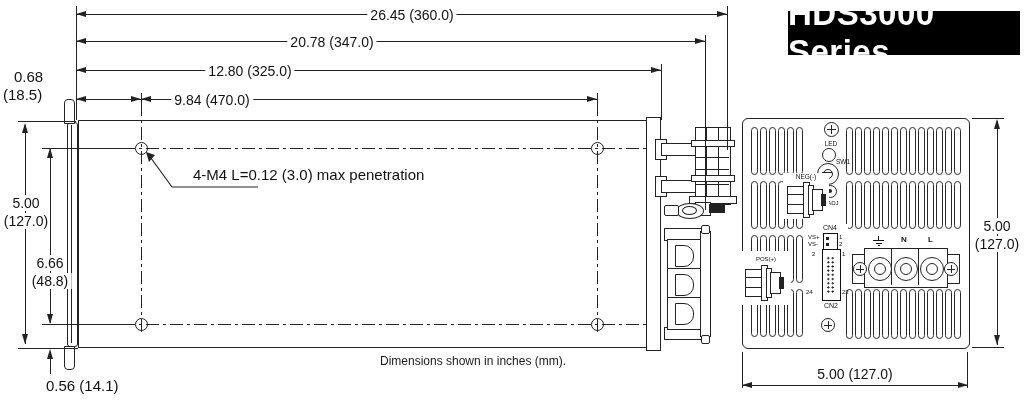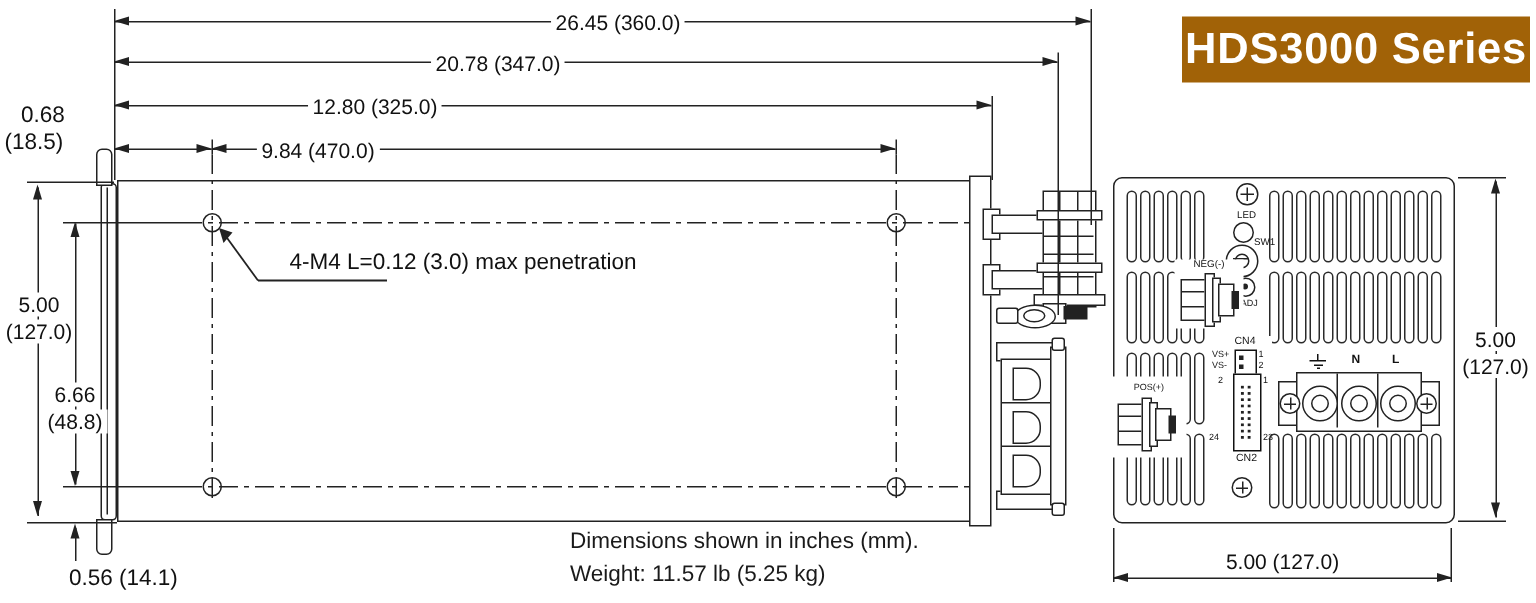--- a/index.html
+++ b/index.html
@@ -23,23 +23,23 @@
   .ah.l{border-width:3px 10px 3px 0;border-color:transparent #222 transparent transparent}
   .ah.r{border-width:3px 0 3px 10px;border-color:transparent transparent transparent #222}
   .ah.u{border-width:0 3px 10px 3px;border-color:transparent transparent #222 transparent}
   .ah.d{border-width:10px 3px 0 3px;border-color:#222 transparent transparent transparent}
   .dlabel{position:absolute;font-size:14px;line-height:16px;background:#fff;padding:0 3px;
           white-space:nowrap;transform:translate(-50%,-50%)}
   .dtext{position:absolute;font-size:15px;line-height:18px;white-space:nowrap}
   .slabel{position:absolute;white-space:nowrap;line-height:1.1}
   .slots{position:absolute;display:flex;gap:2px}
   .slot{width:5px;height:100%;border:1px solid #2a2a2a;border-radius:3.5px}
-  .badge{position:absolute;background:#a16207;color:#fff;display:flex;align-items:center;
-         justify-content:center;font-weight:bold;font-size:29px;letter-spacing:.5px}
-  .ftext{position:absolute;font-size:15px;line-height:20px;white-space:nowrap;color:#1a1a1a}
+  .badge{position:absolute;background:#000000;color:#fff;display:flex;align-items:center;
+         justify-content:center;font-weight:bold;font-size:33px;letter-spacing:.5px}
+  .ftext{position:absolute;font-size:12px;line-height:20px;white-space:nowrap;color:#1a1a1a}
 </style>
 </head>
 <body>
 
 <div id="canvas">
 
   <div>
     <div class="box" style="left:78px;top:120px;width:568px;height:226px"></div>
     <div class="box" style="left:646px;top:117px;width:13px;height:232px"></div>
 
@@ -333,14 +333,13 @@
     <div class="vl" style="left:967px;top:352px;height:36px"></div>
     <div class="hl" style="left:742px;top:385px;width:226px"></div>
     <div class="ah l" style="left:742px;top:382px"></div>
     <div class="ah r" style="left:958px;top:382px"></div>
     <div class="dlabel" style="left:855px;top:374px">5.00 (127.0)</div>
   </div>
 
   <div class="badge" style="left:788px;top:11px;width:232px;height:44px">HDS3000 Series</div>
 
   <div class="ftext" style="left:380px;top:351px">Dimensions shown in inches (mm).</div>
-  <div class="ftext" style="left:380px;top:373px">Weight: 11.57 lb (5.25 kg)</div>
 </div>
 
 </body></html>

